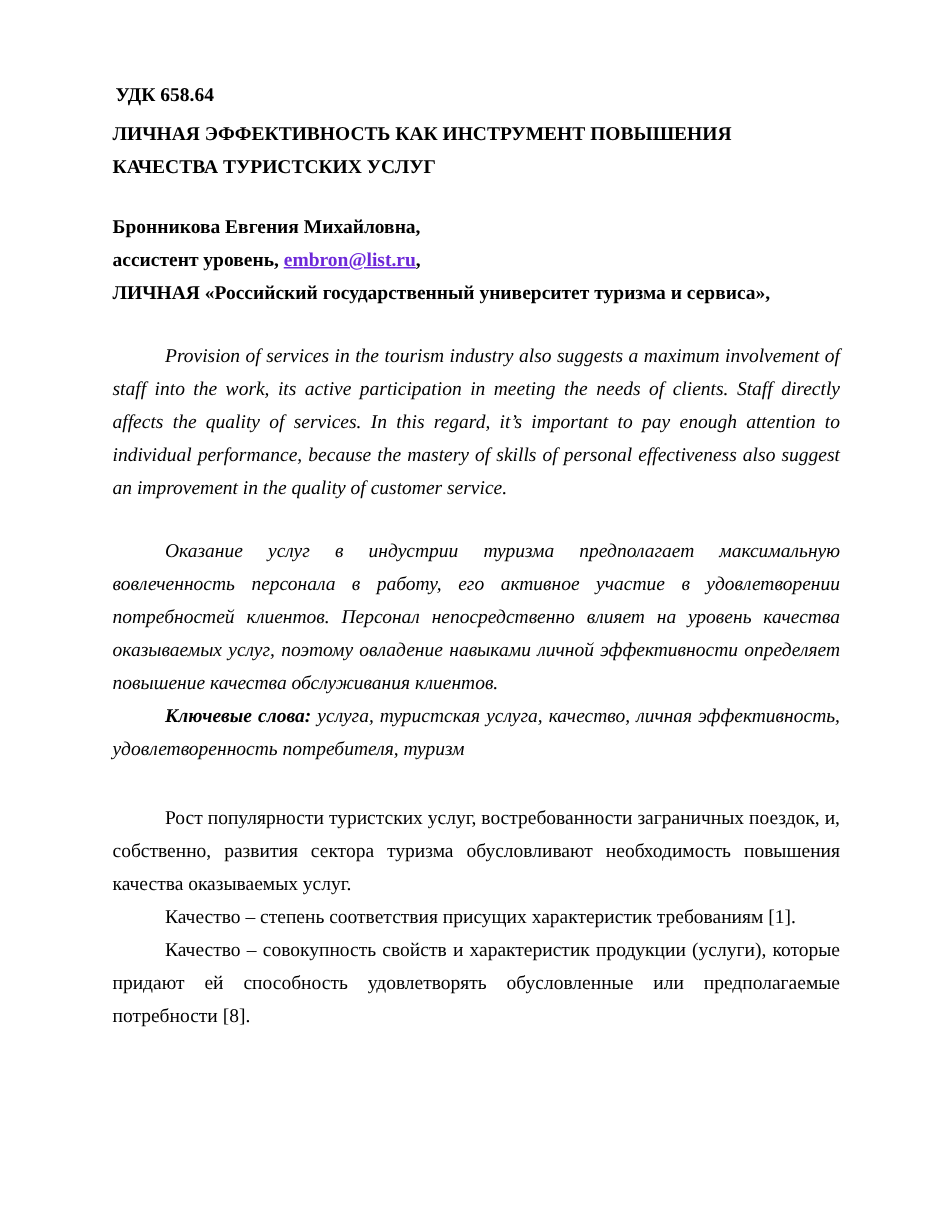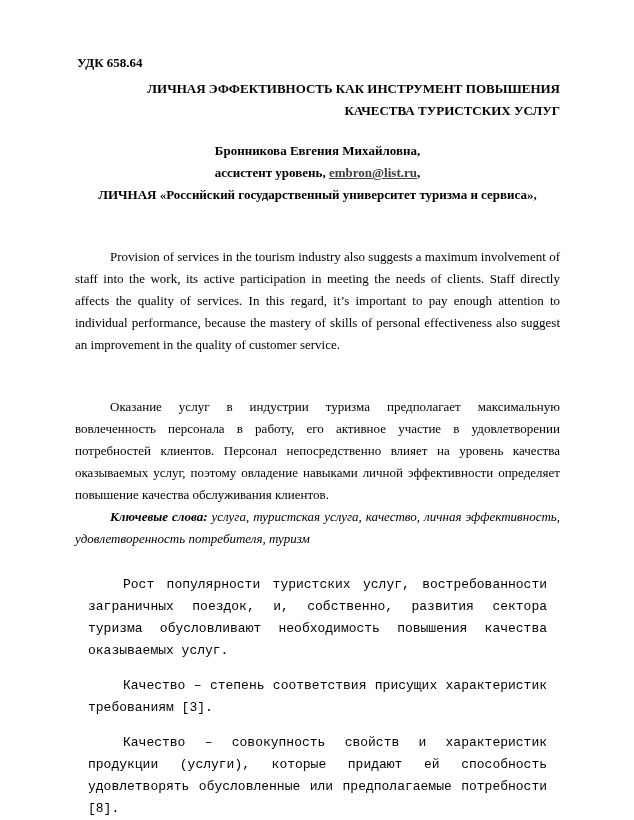--- a/index.html
+++ b/index.html
@@ -21,63 +21,62 @@
   }
   .udc {
     margin: 2px;
     font-weight: bold;
     text-align: left;
   }
   .title {
     margin: 4px 0 0 0;
     font-size: 13px;
     font-weight: bold;
-    text-align: right;
+    text-align: left;
     line-height: 22px;
   }
   .author-block {
     margin-top: 18px;
-    text-align: center;
     font-weight: bold;
   }
   .author-block p {
     margin: 0;
   }
   .email-link {
-    color: #404040;
+    color: #6d28d9;
     text-decoration: underline;
     font-weight: bold;
     cursor: pointer;
   }
   .abstract {
-    margin: 40px 0 0 0;
+    margin: 20px 0 0 0;
+    font-style: italic;
     text-align: justify;
     text-indent: 35px;
   }
   .keywords {
     margin: 0;
     font-style: italic;
     text-align: justify;
     text-indent: 35px;
   }
   .keywords.first {
     margin-top: 24px;
   }
   .kw-label {
     font-weight: bold;
     font-style: italic;
   }
   .body-text {
     margin-top: 24px;
   }
   .body-para {
-    margin: 13px;
+    margin: 0;
     text-align: justify;
     text-indent: 35px;
-    font-family: Liberation Mono, monospace;
   }
 </style>
 </head>
 <body>
 
 <div class="page">
 
   <p class="udc">УДК 658.64</p>
 
   <h1 class="title">ЛИЧНАЯ ЭФФЕКТИВНОСТЬ КАК ИНСТРУМЕНТ ПОВЫШЕНИЯ КАЧЕСТВА ТУРИСТСКИХ УСЛУГ</h1>
@@ -90,17 +89,17 @@
 
   <p class="abstract">Provision of services in the tourism industry also suggests a maximum involvement of staff into the work, its active participation in meeting the needs of clients. Staff directly affects the quality of services. In this regard, it’s important to pay enough attention to individual performance, because the mastery of skills of personal effectiveness also suggest an improvement in the quality of customer service.</p>
 
   <p class="abstract">Оказание услуг в индустрии туризма предполагает максимальную вовлеченность персонала в работу, его активное участие в удовлетворении потребностей клиентов. Персонал непосредственно влияет на уровень качества оказываемых услуг, поэтому овладение навыками личной эффективности определяет повышение качества обслуживания клиентов.</p>
 
 
   <p class="keywords"><span class="kw-label">Ключевые слова:</span><span> услуга, туристская услуга, качество, личная эффективность, удовлетворенность потребителя, туризм</span></p>
 
   <div class="body-text">
     <p class="body-para">Рост популярности туристских услуг, востребованности заграничных поездок, и, собственно, развития сектора туризма обусловливают необходимость повышения качества оказываемых услуг.</p>
-    <p class="body-para">Качество – степень соответствия присущих характеристик требованиям [3].</p>
+    <p class="body-para">Качество – степень соответствия присущих характеристик требованиям [1].</p>
     <p class="body-para">Качество – совокупность свойств и характеристик продукции (услуги), которые придают ей способность удовлетворять обусловленные или предполагаемые потребности [8].</p>
   </div>
 
 </div>
 
 </body></html>

